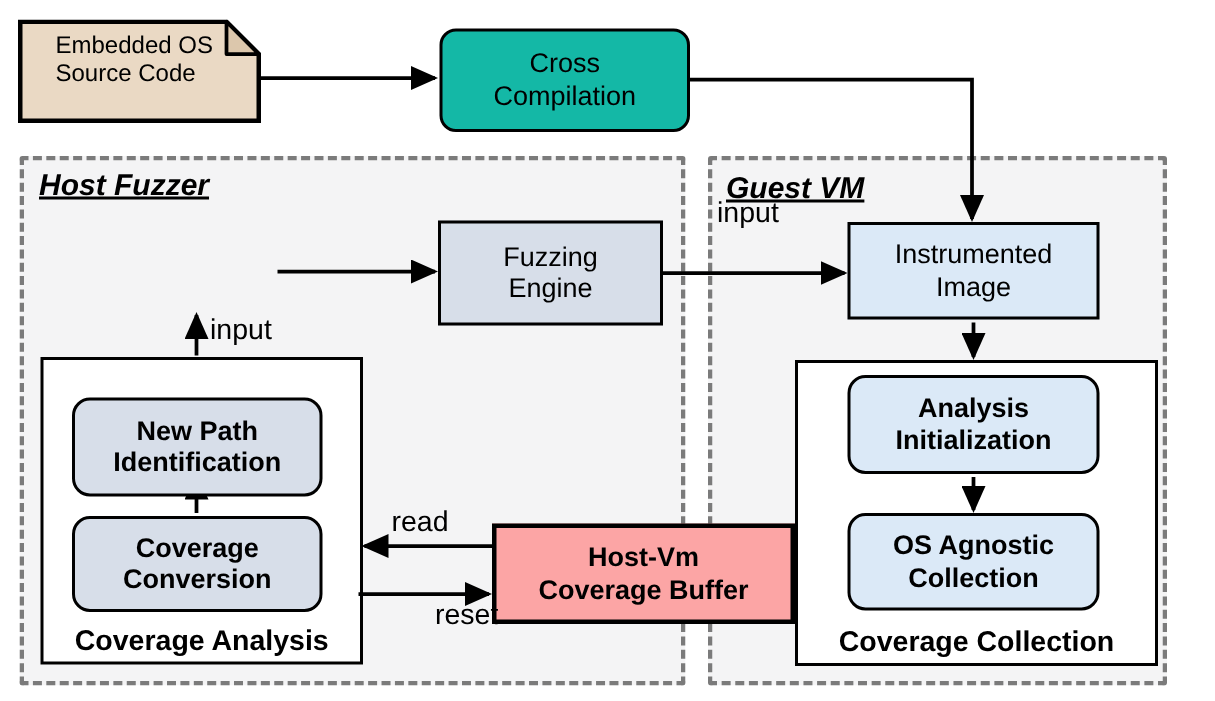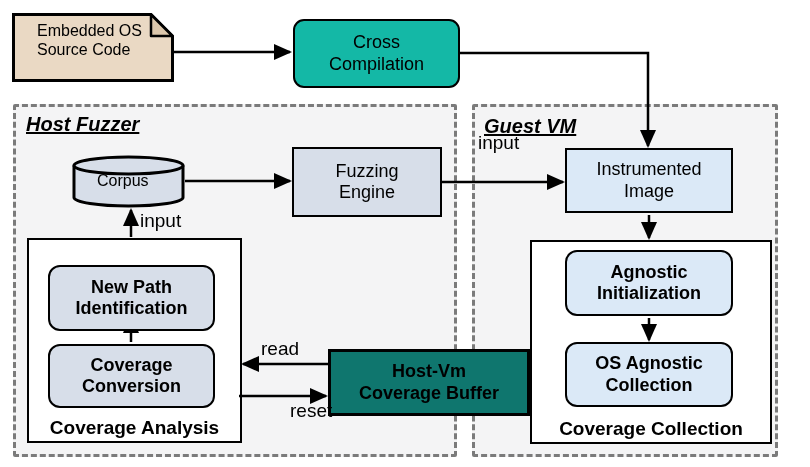--- a/index.html
+++ b/index.html
@@ -38,21 +38,21 @@
     text-align:center;font-size:18px;line-height:1.18;white-space:pre-line;z-index:4;
     box-sizing:border-box;
   }
   .n-cross{left:293px;top:19px;width:167px;height:69px;background:#14b8a6;border:2.5px solid #000;border-radius:11px;}
   .n-fuzzing{left:292px;top:147px;width:150px;height:70px;background:#d7dee9;border:2.5px solid #000;}
   .n-instr{left:565px;top:148px;width:168px;height:65px;background:#dbe9f7;border:2.5px solid #000;}
   .n-newpath{left:48px;top:265px;width:167px;height:66px;background:#d7dee9;border:2.5px solid #000;border-radius:12px;font-weight:bold;}
   .n-conversion{left:48px;top:344px;width:167px;height:64px;background:#d7dee9;border:2.5px solid #000;border-radius:12px;font-weight:bold;}
   .n-dyninit{left:565px;top:250px;width:168px;height:66px;background:#dbe9f7;border:2.5px solid #000;border-radius:12px;font-weight:bold;}
   .n-osagn{left:565px;top:342px;width:168px;height:65px;background:#dbe9f7;border:2.5px solid #000;border-radius:12px;font-weight:bold;}
-  .n-buffer{left:328px;top:349px;width:202px;height:67px;background:#0f766e;border:3.5px solid #000;font-weight:bold;z-index:5;}
+  .n-buffer{left:328px;top:349px;width:202px;height:67px;background:#fca5a5;border:3.5px solid #000;font-weight:bold;z-index:5;}
 
   
   .shape{position:absolute;z-index:4;}
   .shape-label{
     position:absolute;left:0;width:100%;text-align:left;font-size:16px;
     line-height:1.18;white-space:pre-line;margin-left:25px;
   }
   .embedded-wrap{left:12px;top:13px;width:162px;height:69px;}
   .embedded-label{top:9px;}
   .corpus-wrap{left:72px;top:155px;width:113px;height:53px;}
@@ -107,39 +107,32 @@
 
   <div class="shape embedded-wrap">
     <svg width="162" height="69">
       <path d="M1.5,1.5 H139 L160.5,23 V67.5 H1.5 Z" fill="#ead9c4" stroke="#000" stroke-width="3" stroke-linejoin="miter"></path>
       <path d="M139,1.5 L139,23 L160.5,23 Z" fill="#dcc7ac" stroke="#000" stroke-width="2.5" stroke-linejoin="round"></path>
     </svg>
     <div class="shape-label embedded-label">Embedded OS
 Source Code</div>
   </div>
 
-  <div class="shape corpus-wrap">
-    <svg width="113" height="53">
-      <path d="M2,10.5 a54.5,8.5 0 0 1 109,0 v32 a54.5,8.5 0 0 1 -109,0 z" fill="#d7dee9" stroke="#000" stroke-width="3"></path>
-      <path d="M2,10.5 a54.5,8.5 0 0 0 109,0" fill="none" stroke="#000" stroke-width="3"></path>
-    </svg>
-    <div class="shape-label corpus-label">Corpus</div>
-  </div>
 
   <div class="node n-cross">Cross
 Compilation</div>
   <div class="node n-fuzzing">Fuzzing
 Engine</div>
   <div class="node n-instr">Instrumented
 Image</div>
   <div class="node n-newpath">New Path
 Identification</div>
   <div class="node n-conversion">Coverage
 Conversion</div>
-  <div class="node n-dyninit">Agnostic
+  <div class="node n-dyninit">Analysis
 Initialization</div>
   <div class="node n-osagn">OS Agnostic
 Collection</div>
   <div class="node n-buffer">Host-Vm
 Coverage Buffer</div>
 
   <div class="edge-label lbl-input">input</div>
   <div class="edge-label lbl-refine">input</div>
   <div class="edge-label lbl-read">read</div>
   <div class="edge-label lbl-reset">reset</div>

